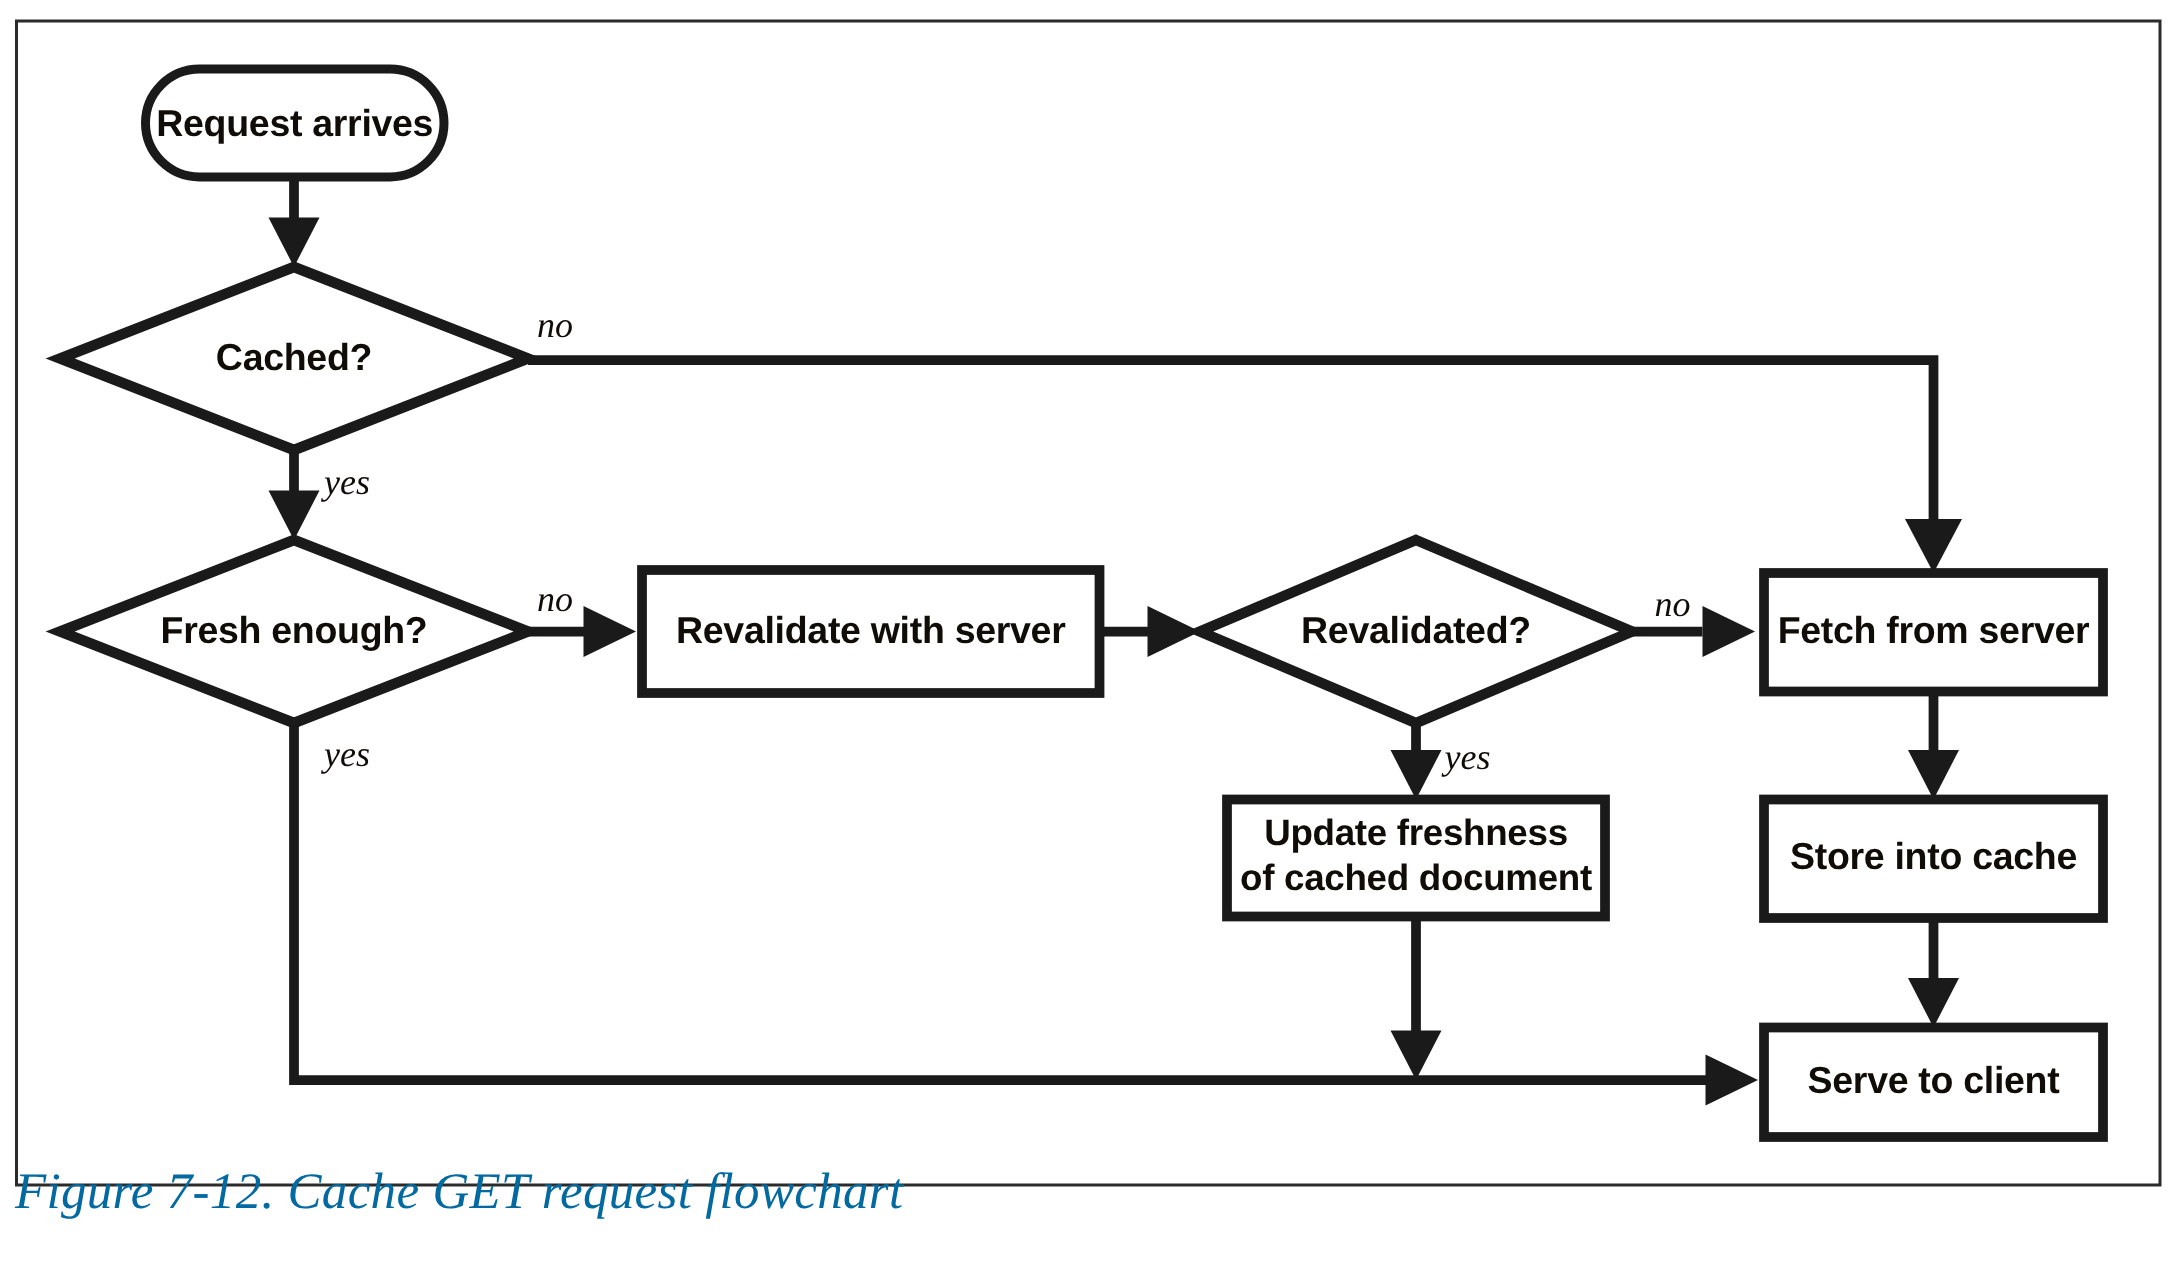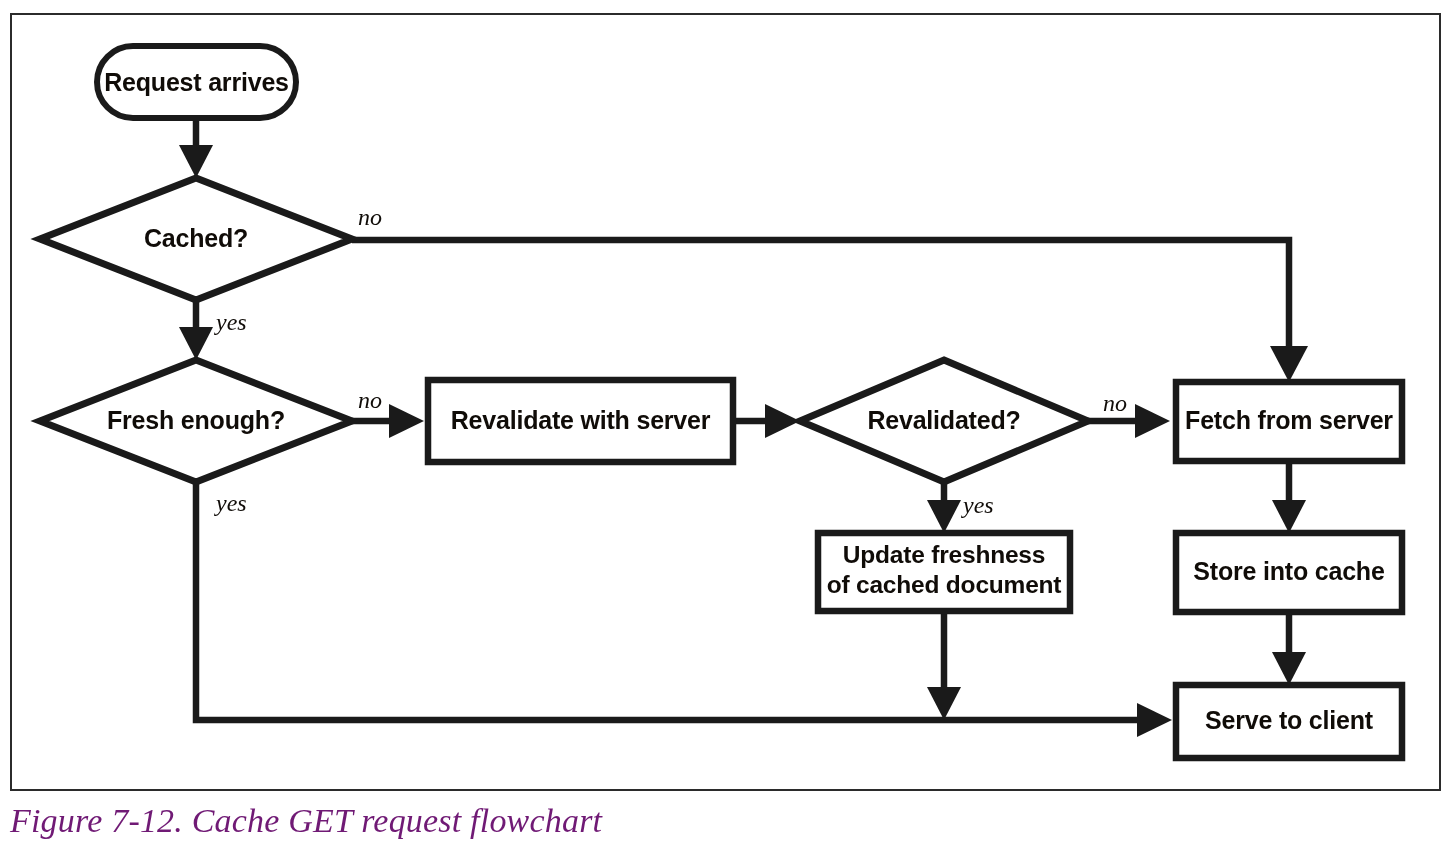--- a/index.html
+++ b/index.html
@@ -71,25 +71,25 @@
     dominant-baseline: middle;
   }
   .frame-rect {
     fill: none;
     stroke: #2b2b2b;
     stroke-width: 2;
   }
   .caption {
     position: absolute;
     left: 10px;
-    top: 802px;
+    top: 776px;
     font-family: "Liberation Serif", serif;
     font-style: italic;
     font-size: 34px;
-    color: #701a75;
+    color: #0369a1;
     white-space: nowrap;
     letter-spacing: 0.2px;
   }
 </style>
 </head>
 <body>
 
 <div id="figure-root">
 
   <svg id="flowchart" viewBox="0 0 1450 858" xmlns="http://www.w3.org/2000/svg">

